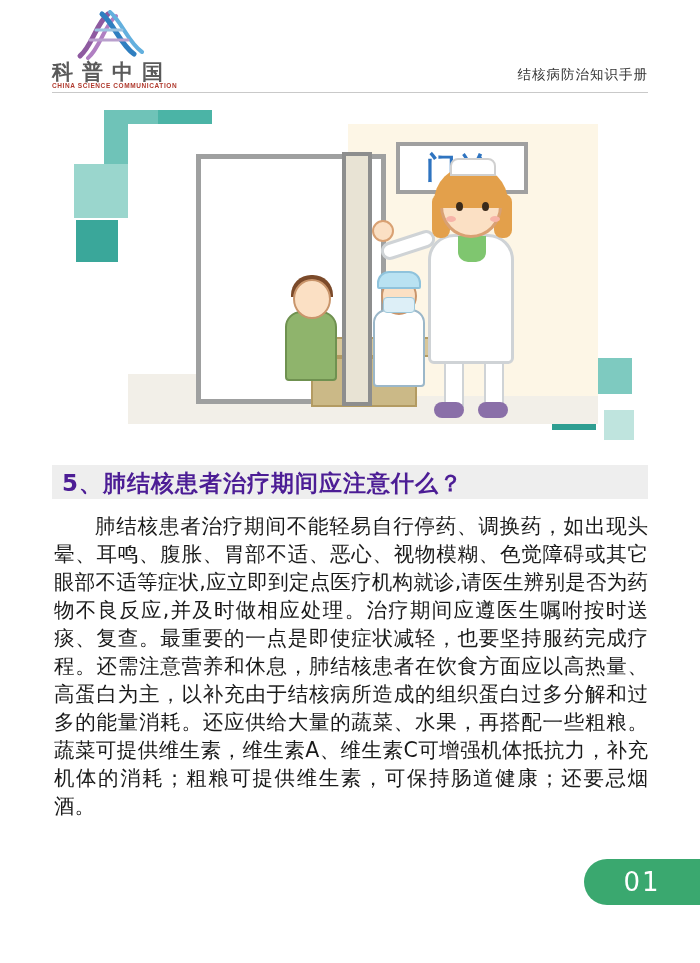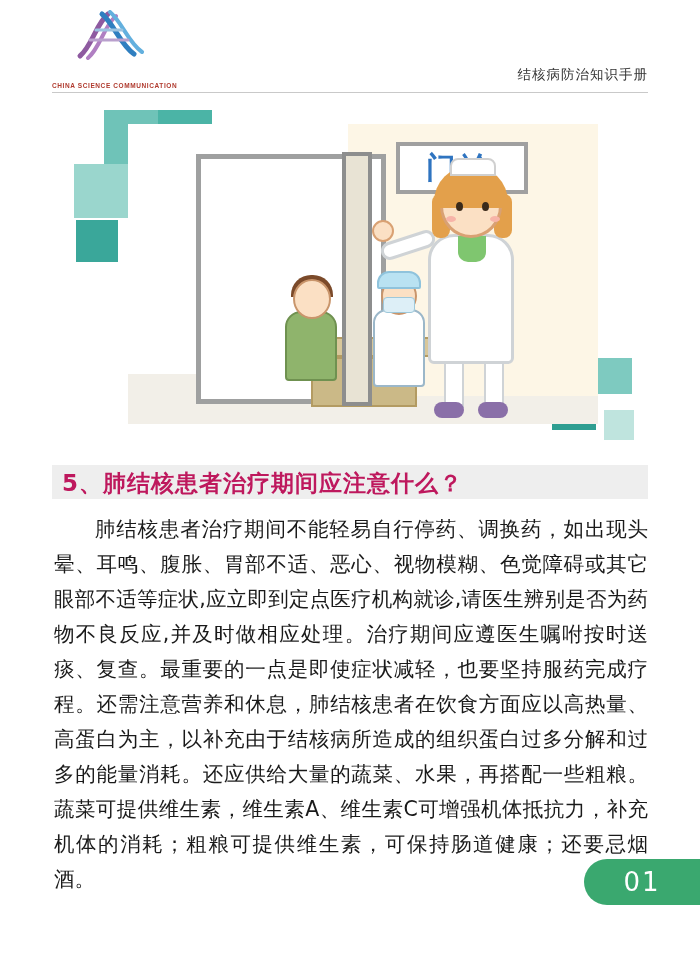--- a/index.html
+++ b/index.html
@@ -356,33 +356,33 @@
     width: 596px;
     height: 34px;
     background: #eeeeee;
   }
   .heading-text {
     position: absolute;
     left: 62px;
     top: 468px;
     font-size: 23px;
     font-weight: bold;
-    color: #be185d;
+    color: #4c1d95;
     letter-spacing: 1px;
     font-family: "DejaVu Sans", sans-serif;
   }
 
   
   .body-text {
     position: absolute;
     left: 54px;
     top: 512px;
     width: 594px;
     font-size: 20.5px;
-    line-height: 35px;
+    line-height: 28px;
     color: #1a1a1a;
     text-align: justify;
     text-indent: 41px;
     font-family: "DejaVu Sans", serif;
     letter-spacing: 0px;
   }
 
   
   .pagenum {
     position: absolute;
@@ -409,20 +409,23 @@
   <div class="header">
     <div class="logo-block">
       <svg class="logo-mark" viewBox="0 0 76 50">
         <path d="M6 46 C18 36 22 14 34 4" stroke="#8e5aa0" stroke-width="5" fill="none" stroke-linecap="round"></path>
         <path d="M14 48 C26 38 30 16 42 6" stroke="#b07fc2" stroke-width="4" fill="none" stroke-linecap="round"></path>
         <path d="M28 4 C40 14 46 34 60 44" stroke="#2f7fc0" stroke-width="5" fill="none" stroke-linecap="round"></path>
         <path d="M36 2 C48 12 54 32 68 42" stroke="#63b0de" stroke-width="4" fill="none" stroke-linecap="round"></path>
         <path d="M22 20 L48 20" stroke="#9bc3e0" stroke-width="3" stroke-linecap="round"></path>
         <path d="M16 30 L54 30" stroke="#b9a0cd" stroke-width="3" stroke-linecap="round"></path>
       </svg>
+      <div class="logo-cn">
+        <span>科普中国</span>
+      </div>
       <div class="logo-en">CHINA SCIENCE COMMUNICATION</div>
     </div>
     <div class="header-title">结核病防治知识手册</div>
     <div class="header-rule"></div>
   </div>
 
   <div class="illus">
     <div class="sq sq-1"></div>
     <div class="sq sq-2"></div>
     <div class="sq sq-3"></div>

